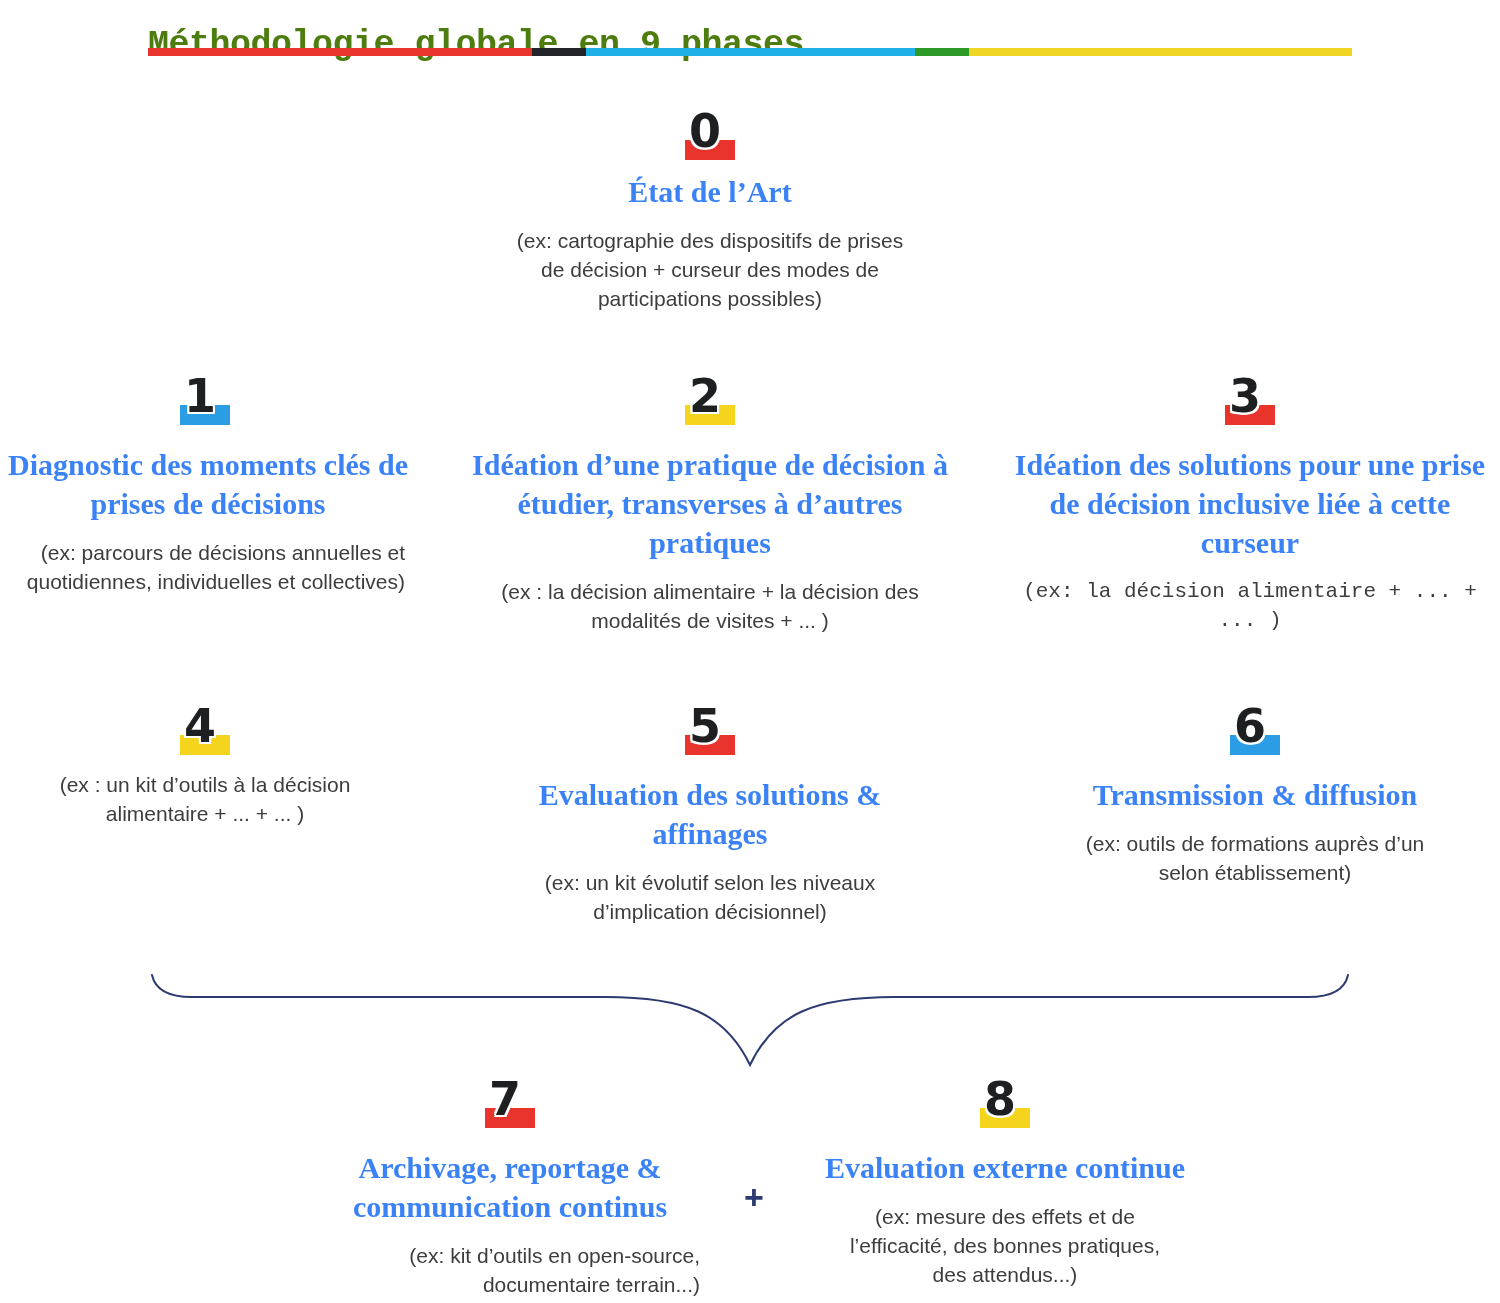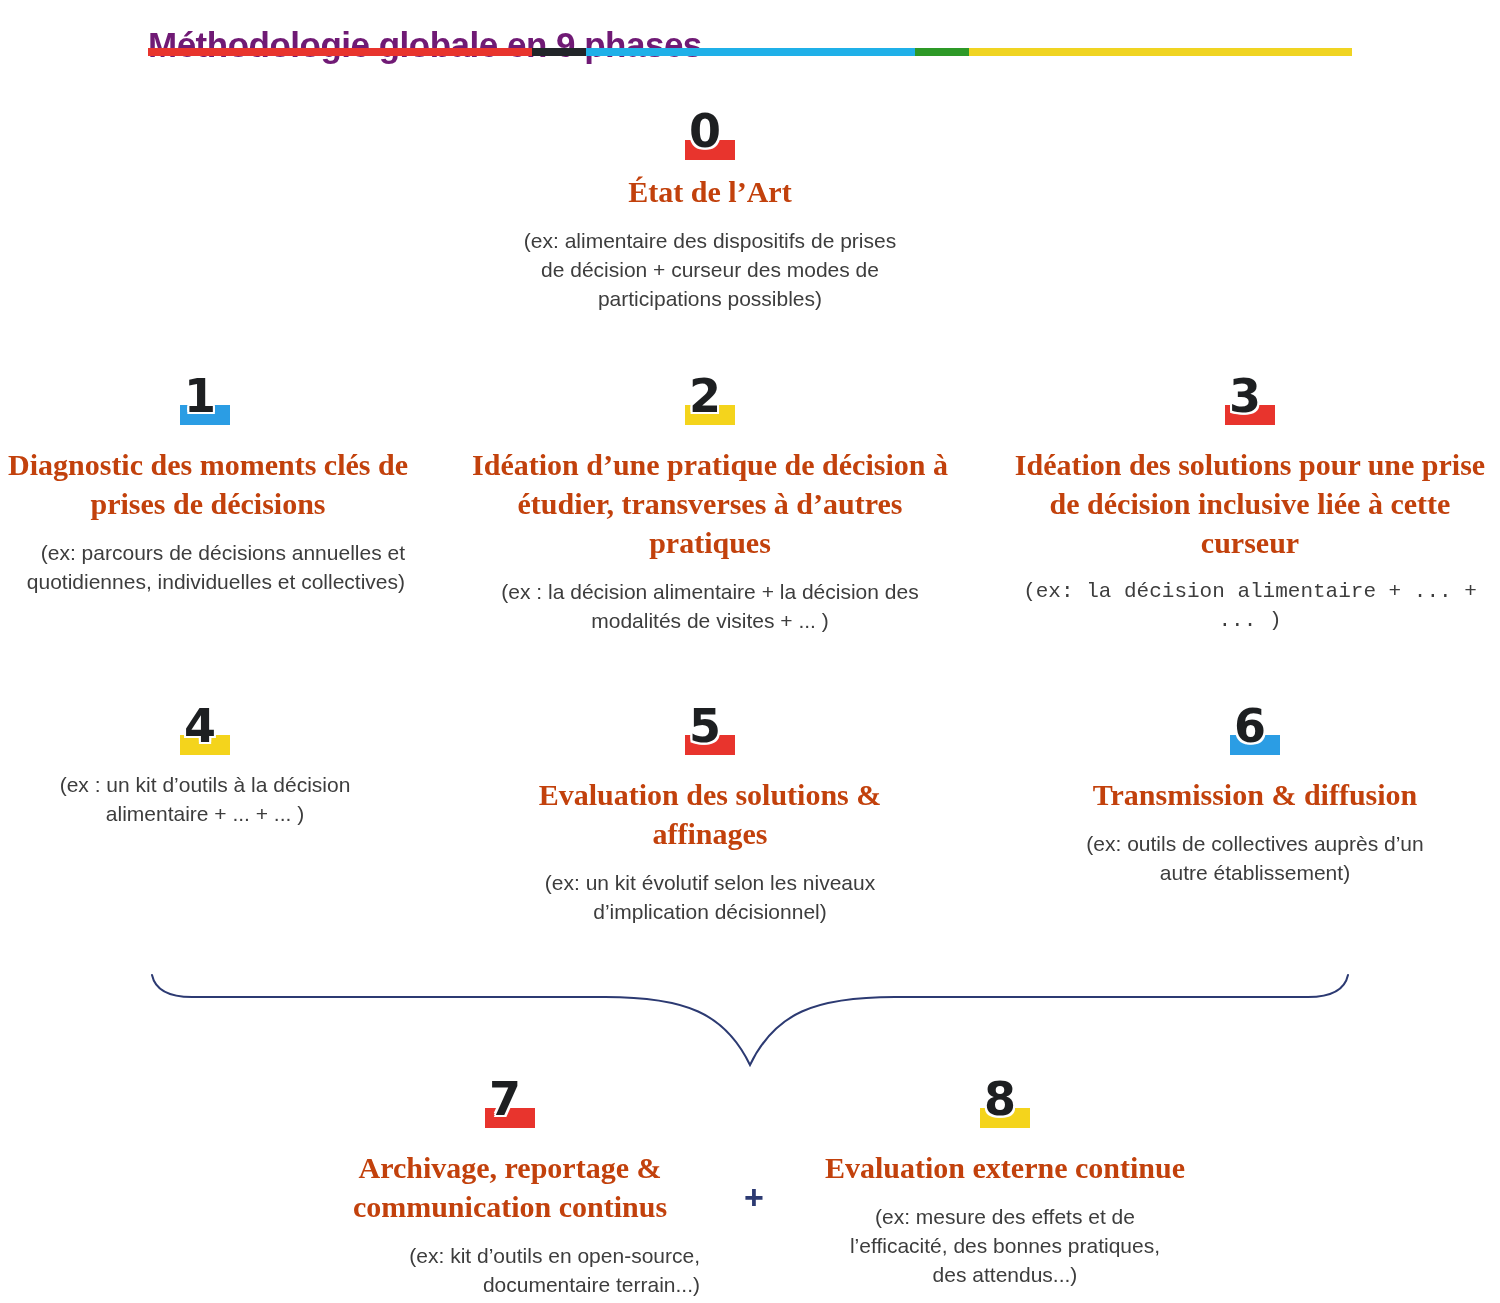--- a/index.html
+++ b/index.html
@@ -7,22 +7,22 @@
     position:relative;
     width:1500px;height:1303px;
     background:#ffffff;
     font-family:"Liberation Sans",sans-serif;
     overflow:hidden;
   }
   
   .page-title{
     position:absolute;left:148px;top:2px;
     font-size:35px;font-weight:bold;
-    color:#701a75;letter-spacing:-0.5px;
-    font-family:Liberation Sans, sans-serif;
+    color:#4d7c0f;letter-spacing:-0.5px;
+    font-family:Liberation Mono, monospace;
   }
   .divider{
     position:absolute;left:148px;top:48px;
     width:1204px;height:8px;display:flex;
   }
   .divider .seg{height:8px;}
   .seg-red{width:31.9%;}
   .seg-black{width:4.5%;}
   .seg-blue{width:27.3%;}
   .seg-green{width:4.5%;}
@@ -36,21 +36,21 @@
     font-family:"DejaVu Sans",sans-serif;
     font-weight:bold;font-size:46px;line-height:52px;
     color:#1d1f21;
     text-shadow:-2px 0 0 #fff,2px 0 0 #fff,0 -2px 0 #fff,0 2px 0 #fff,
                 -2px -2px 0 #fff,2px 2px 0 #fff,-2px 2px 0 #fff,2px -2px 0 #fff;
   }
   .phase-title{
     margin:20px auto 0 auto;
     font-family:"Liberation Serif",serif;
     font-weight:bold;font-size:30px;line-height:39px;
-    color:#c2410c;
+    color:#3b82f6;
   }
   .phase-example{
     margin:15px auto 0 auto;
     font-size:21px;line-height:29px;
     color:#3d3d3d;
   }
   
   .p0{left:480px;top:110px;width:460px;}
   .p0 .phase-title{margin-top:12px;}
   .p0 .phase-example{max-width:392px;}
@@ -94,21 +94,21 @@
     <div class="seg seg-green" style="background-color: rgb(45, 153, 39);"></div>
     <div class="seg seg-yellow" style="background-color: rgb(240, 212, 34);"></div>
   </div>
 
   <section class="phase p0">
     <div class="num-block">
       <div class="num-rect" style="background-color: rgb(232, 52, 45);"></div>
       <div class="num-digit">0</div>
     </div>
     <h2 class="phase-title">État de l’Art</h2>
-    <p class="phase-example">(ex: alimentaire des dispositifs de prises de décision + curseur des modes de participations possibles)</p>
+    <p class="phase-example">(ex: cartographie des dispositifs de prises de décision + curseur des modes de participations possibles)</p>
   </section>
 
   <section class="phase p1">
     <div class="num-block">
       <div class="num-rect" style="background-color: rgb(43, 157, 228);"></div>
       <div class="num-digit">1</div>
     </div>
     <h2 class="phase-title">Diagnostic des moments clés de prises de décisions</h2>
     <p class="phase-example">(ex: parcours de décisions annuelles et quotidiennes, individuelles et collectives)</p>
   </section>
@@ -147,21 +147,21 @@
     <h2 class="phase-title">Evaluation des solutions &amp; affinages</h2>
     <p class="phase-example">(ex: un kit évolutif selon les niveaux d’implication décisionnel)</p>
   </section>
 
   <section class="phase p6">
     <div class="num-block">
       <div class="num-rect" style="background-color: rgb(43, 157, 228);"></div>
       <div class="num-digit">6</div>
     </div>
     <h2 class="phase-title">Transmission &amp; diffusion</h2>
-    <p class="phase-example">(ex: outils de collectives auprès d’un autre établissement)</p>
+    <p class="phase-example">(ex: outils de formations auprès d’un selon établissement)</p>
   </section>
 
   <svg class="brace-svg" width="1220" height="115" viewBox="0 0 1220 115">
     <path d="M 12 17 C 15 31 28 39 52 39 L 465 39 C 545 39 585 55 610 107
              C 635 55 675 39 755 39 L 1168 39 C 1192 39 1205 31 1208 17" fill="none" stroke="#2c3a72" stroke-width="2" stroke-linecap="round"></path>
   </svg>
 
   <section class="phase p7">
     <div class="num-block">
       <div class="num-rect" style="background-color: rgb(232, 52, 45);"></div>

